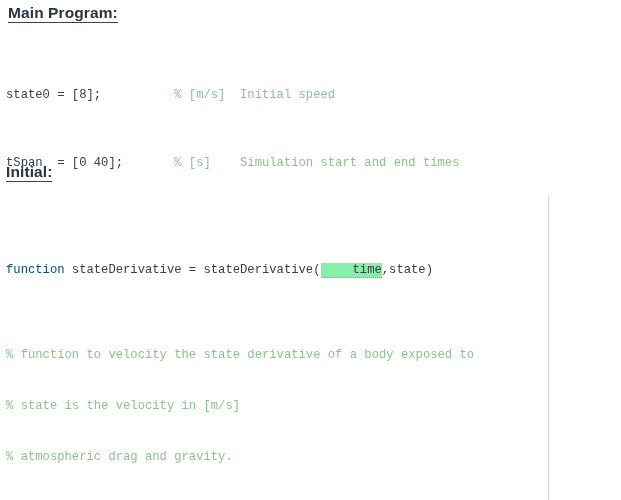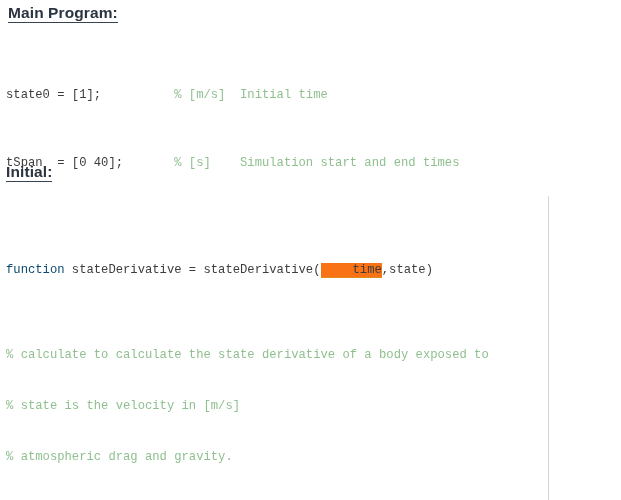--- a/index.html
+++ b/index.html
@@ -51,21 +51,21 @@
     white-space: pre;
     position: relative;
   }
   .blank { height: 17px; }
 
   .kw       { color: #0c4a6e; }
   .cmt      { color: #8fbf8f; }
   .plain    { color: #3c3c3c; }
 
   .hl {
-    background: #f97316;
+    background: #86efac;
     border-bottom: 1px dotted #c9a227;
     color: #3c3c3c;
     padding-left: 32px;
   }
 
   
   #margin-rule {
     position: absolute;
     left: 548px;
     top: 196px;
@@ -78,42 +78,42 @@
 <body>
 
 <div id="page">
 
   <div class="heading" style="left:8px; top:4px;">
     <span class="ul">Main Program:</span>
   </div>
 
   <div class="code-block" style="left:6px; top:36px;">
 
-    <div class="code-line"><span class="plain">state0 = [1];          </span><span class="cmt">% [m/s]  Initial time</span></div>
+    <div class="code-line"><span class="plain">state0 = [8];          </span><span class="cmt">% [m/s]  Initial speed</span></div>
 
     <div class="code-line"><span class="plain">tSpan  = [0 40];       </span><span class="cmt">% [s]    Simulation start and end times</span></div>
 
     <div class="blank"></div>
     <div class="blank"></div>
 
   </div>
 
   <div class="heading" style="left:6px; top:163px;">
     <span class="ul">Initial:</span>
   </div>
 
   <div id="margin-rule"></div>
 
   <div class="code-block" style="left:6px; top:194px;">
 
     
     <div class="code-line"><span class="kw">function</span><span class="plain"> stateDerivative = stateDerivative(</span><span class="hl">time</span><span class="plain">,state)</span></div>
 
     
-    <div class="code-line"><span class="cmt">% calculate to calculate the state derivative of a body exposed to</span></div>
+    <div class="code-line"><span class="cmt">% function to velocity the state derivative of a body exposed to</span></div>
     <div class="code-line"><span class="cmt">% state is the velocity in [m/s]</span></div>
     <div class="code-line"><span class="cmt">% atmospheric drag and gravity.</span></div>
 
     
     
 
     
     
 
     

